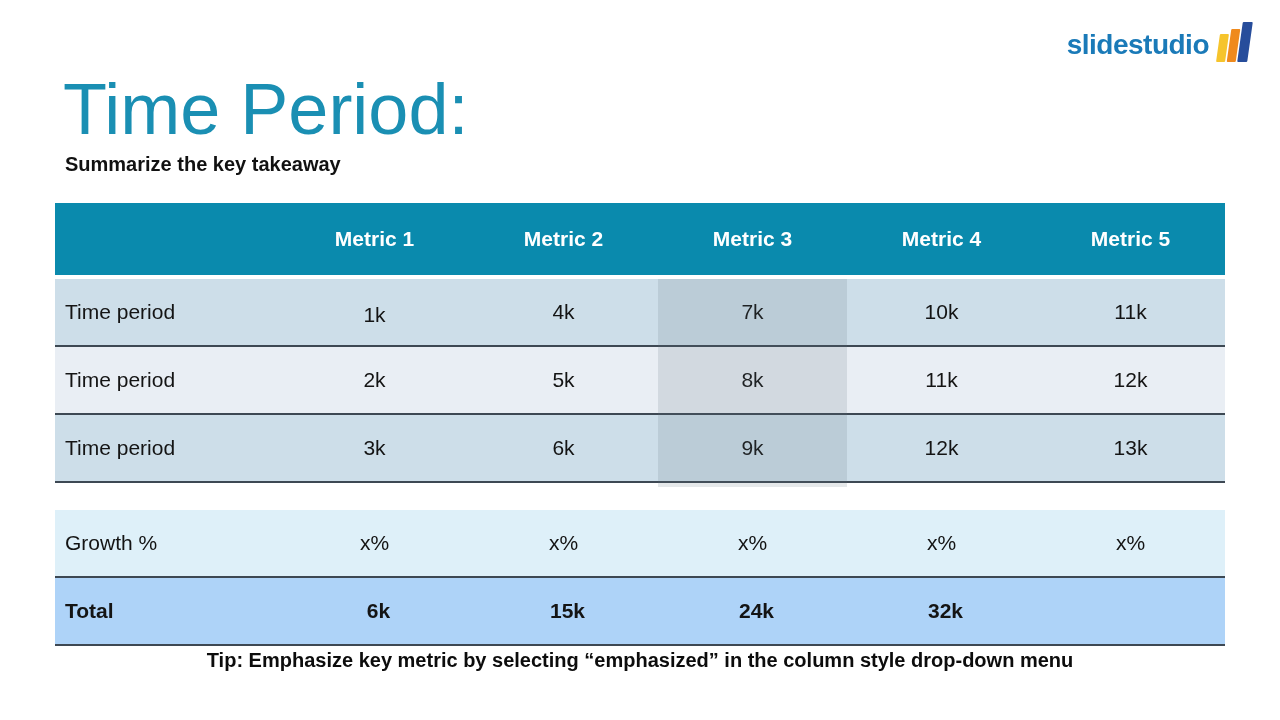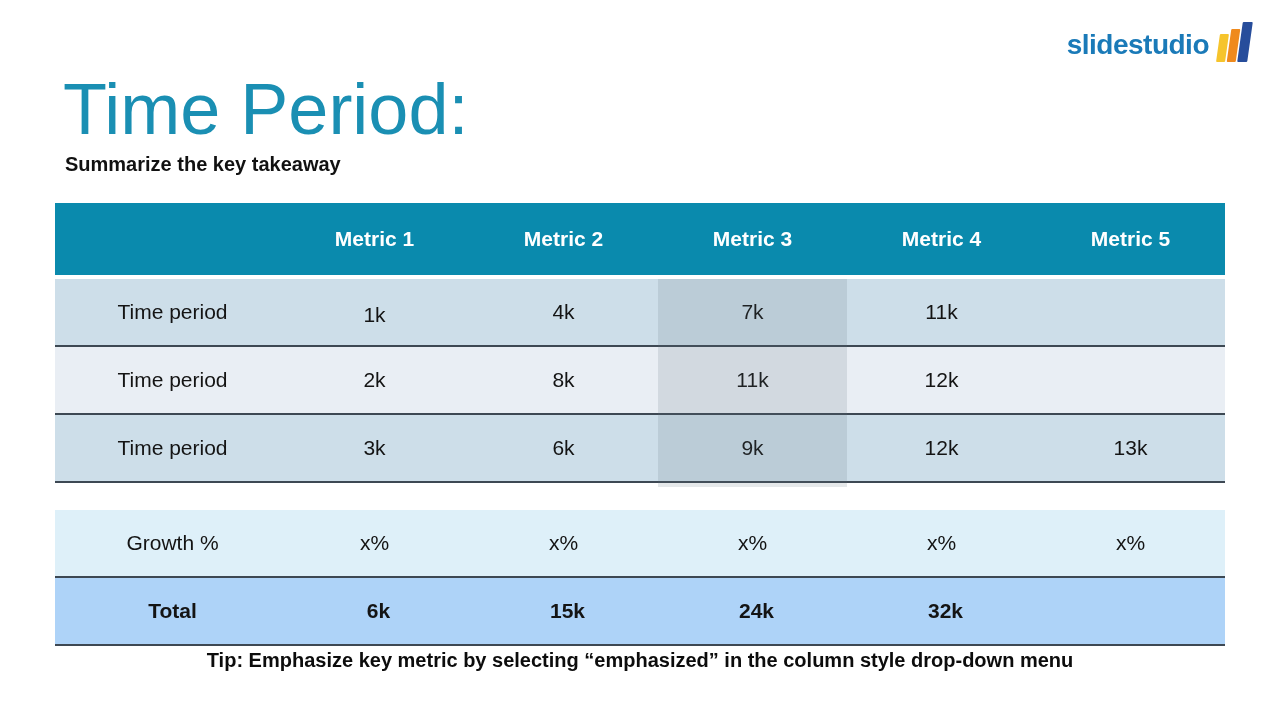--- a/index.html
+++ b/index.html
@@ -62,21 +62,21 @@
   .rows-wrap { position: relative; }
   .trow {
     height: 68px;
     border-bottom: 2px solid var(--line);
     font-weight: 500;
   }
   .row-odd    { background: var(--row-odd); }
   .row-even   { background: var(--row-even); }
   .row-growth { background: var(--row-growth); margin-top: 27px; }
   .row-total  { background: var(--row-total); font-weight: 700; gap: 8px; }
-  .rlabel { text-align: center; padding-left: 10px; }
+  .rlabel { text-align: left; padding-left: 10px; }
   .cell   { text-align: center; }
   .cell.raised { position: relative; top: -15px; margin-top: 35px; }
 
   .col-highlight {
     position: absolute;
     left: 603px; top: 0;
     width: 189px; height: 208px;
     background: var(--highlight);
     pointer-events: none;
     z-index: 2;
@@ -117,26 +117,28 @@
   </div>
 
   <div class="rows-wrap">
     <div class="col-highlight"></div>
 
     <div class="grid-row trow row-odd">
       <div class="rlabel">Time period</div>
       <div class="cell raised">1k</div>
       <div class="cell">4k</div>
       <div class="cell">7k</div>
+      <div class="cell">10k</div>
       <div class="cell">11k</div>
     </div>
 
     <div class="grid-row trow row-even">
       <div class="rlabel">Time period</div>
       <div class="cell">2k</div>
+      <div class="cell">5k</div>
       <div class="cell">8k</div>
       <div class="cell">11k</div>
       <div class="cell">12k</div>
     </div>
 
     <div class="grid-row trow row-odd">
       <div class="rlabel">Time period</div>
       <div class="cell">3k</div>
       <div class="cell">6k</div>
       <div class="cell">9k</div>

